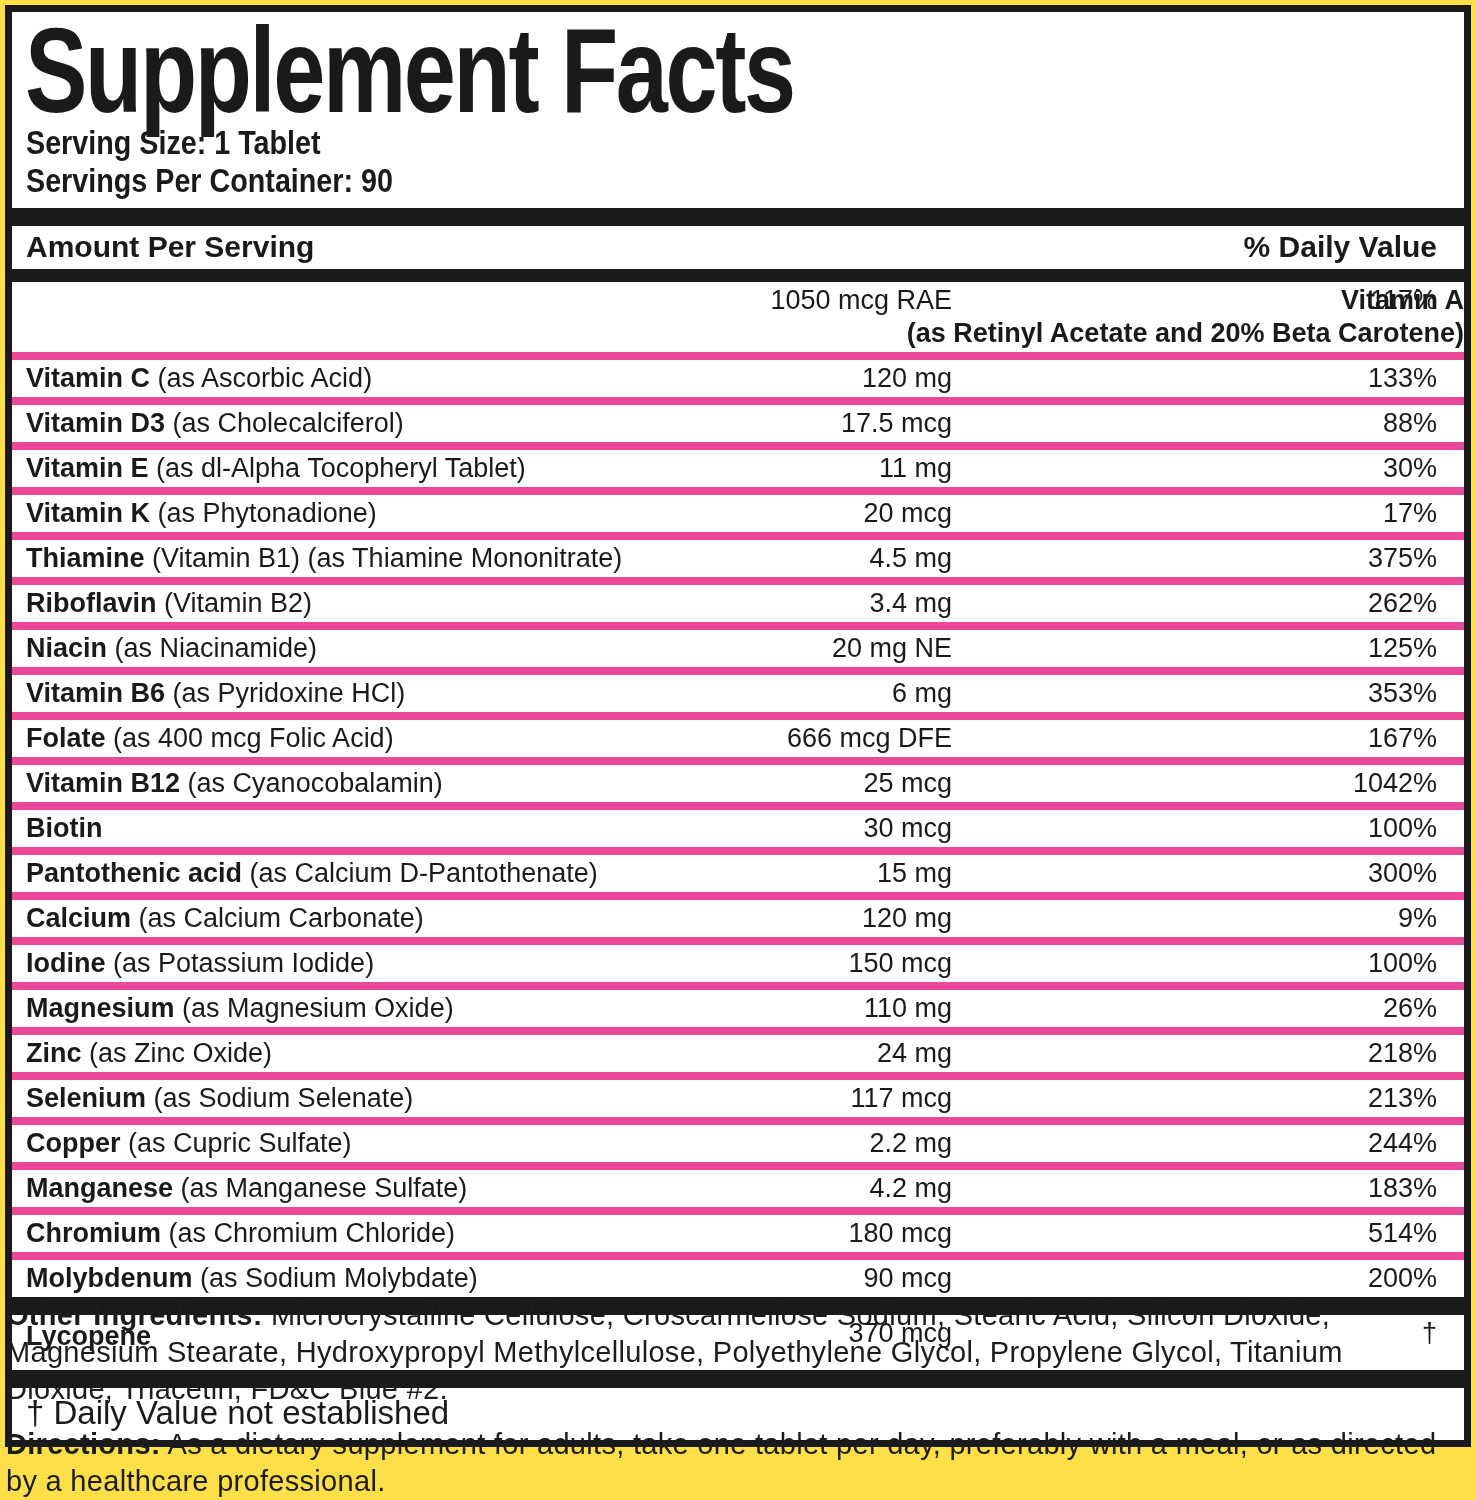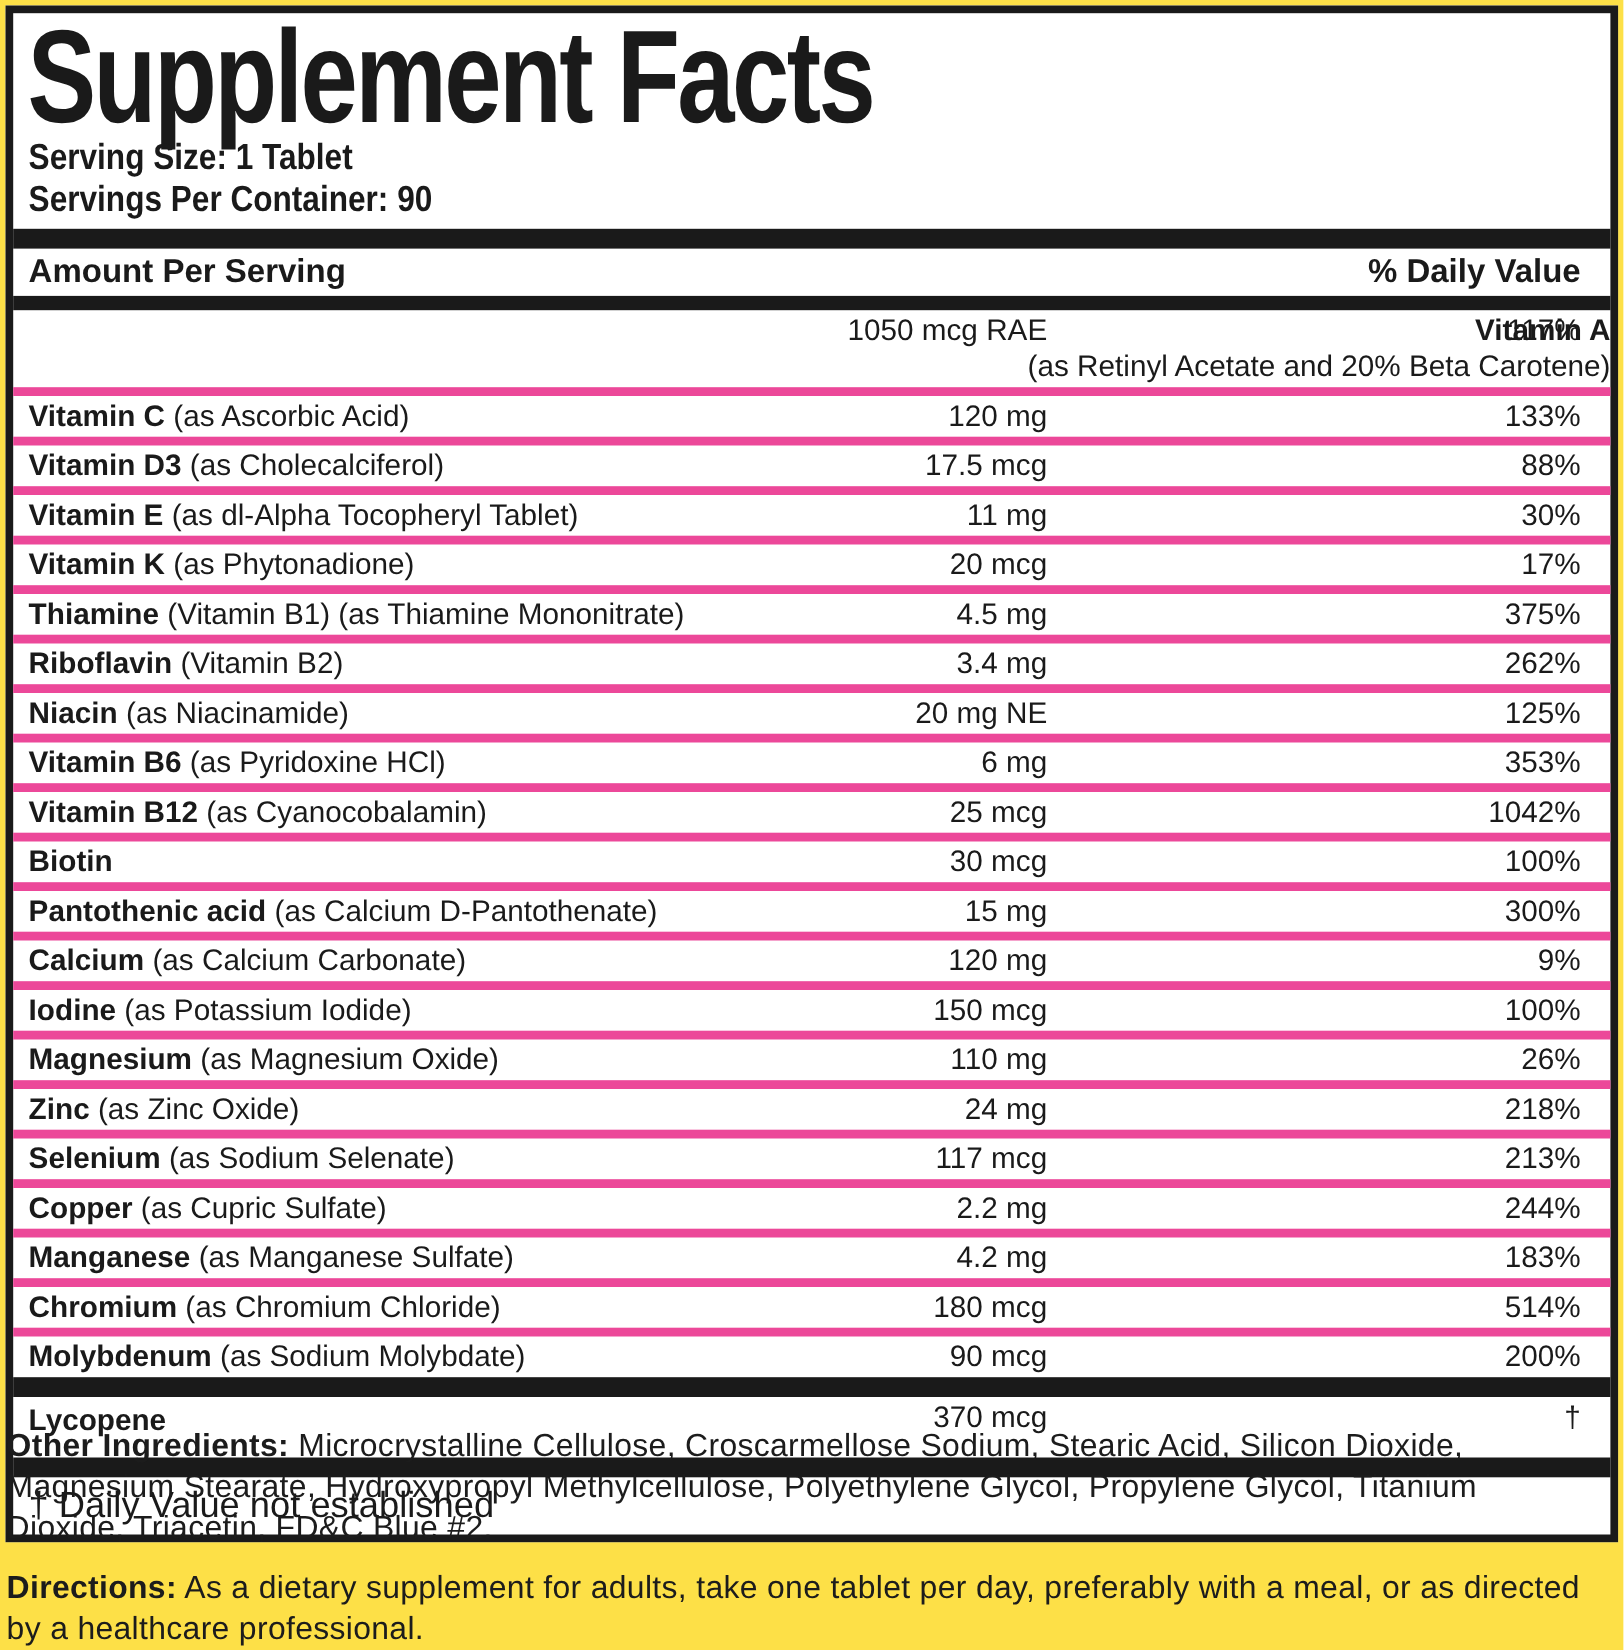--- a/index.html
+++ b/index.html
@@ -75,21 +75,21 @@
     right: 512px;
     top: 2px;
     white-space: nowrap;
   }
   .row .dv {
     position: absolute;
     right: 27px;
     top: 2px;
     white-space: nowrap;
   }
-  .row .dt2 { font-weight: normal; }
+  .row .dt2 { font-weight: bold; }
   .lyco-row { padding-top: 5px; padding-bottom: 17px; }
   .footnote {
     padding: 10px 0 12px 14px;
     font-size: 33px;
     line-height: 30px;
   }
   .below {
     position: absolute;
     left: 6px;
     top: 1297px;
@@ -183,20 +183,27 @@
     
   </div>
         <div class="row">
     <span class="nm">Vitamin B6</span>
     <span class="dt"> (as Pyridoxine HCl)</span>
     <span class="amt">6 mg</span>
     <span class="dv">353%</span>
     
   </div>
         <div class="row">
+    <span class="nm">Folate</span>
+    <span class="dt"> (as 400 mcg Folic Acid)</span>
+    <span class="amt">666 mcg DFE</span>
+    <span class="dv">167%</span>
+    
+  </div>
+        <div class="row">
     <span class="nm">Vitamin B12</span>
     <span class="dt"> (as Cyanocobalamin)</span>
     <span class="amt">25 mcg</span>
     <span class="dv">1042%</span>
     
   </div>
         <div class="row">
     <span class="nm">Biotin</span>
     
     <span class="amt">30 mcg</span>

